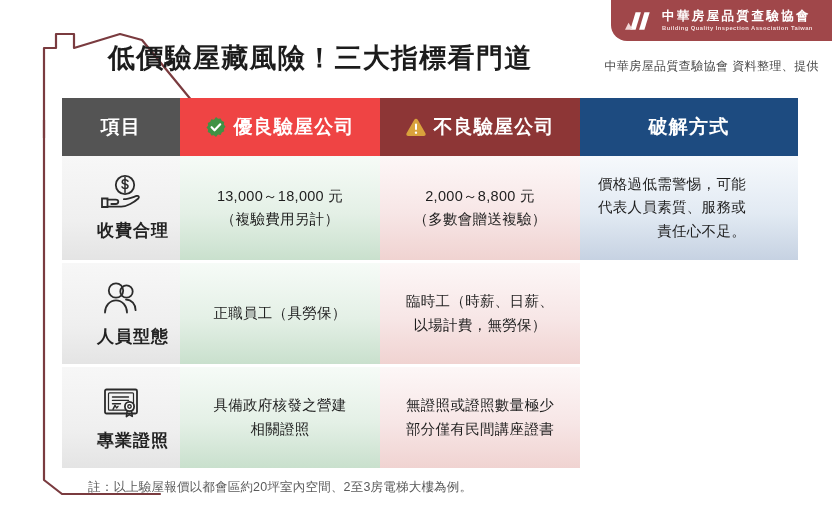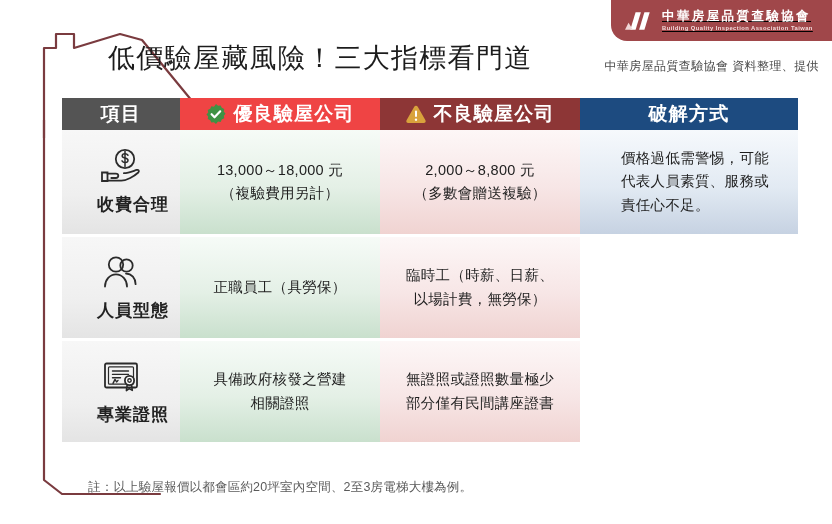--- a/index.html
+++ b/index.html
@@ -15,48 +15,47 @@
   .house-outline { position: absolute; left: 0; top: 0; width: 260px; height: 524px; }
 
   
   .brand-plate {
     position: absolute; right: 0; top: 0;
     width: 221px; height: 41px;
     background: #a0474a;
     border-bottom-left-radius: 16px;
     display: flex; align-items: center; gap: 7px;
     padding-left: 14px;
-    text-decoration: underline;
   }
   .brand-mark { width: 30px; height: 22px; flex: 0 0 auto; }
   .brand-text { display: flex; flex-direction: column; justify-content: center; line-height: 1.05; }
   .brand-cn {
     color: #fff; font-size: 12.5px; font-weight: 700;
     letter-spacing: 2.4px; white-space: nowrap;
   }
   .brand-en {
     color: #f2dcdc; font-size: 5.8px; font-weight: 700;
     letter-spacing: 0.45px; white-space: nowrap; margin-top: 1.5px;
   }
   .brand-credit {
     position: absolute; right: 13px; top: 58px;
     font-size: 12px; color: #4a4a4a; letter-spacing: 0.4px;
     white-space: nowrap;
   }
 
   
   .main-title {
     position: absolute; left: 108px; top: 40px;
-    font-size: 27px; font-weight: 400; color: #1c1c1c;
+    font-size: 27px; font-weight: 700; color: #1c1c1c;
     letter-spacing: 1.3px; white-space: nowrap;
   }
 
   
   .table { position: absolute; left: 62px; top: 98px; width: 736px; }
-  .thead { display: flex; height: 32px; text-align: right; }
+  .thead { display: flex; height: 58px; text-align: right; }
   .th {
     display: flex; align-items: center; justify-content: center; gap: 6px;
     color: #ffffff; font-size: 19px; font-weight: 700; letter-spacing: 1.2px;
   }
   .th-item   { width: 118px; background: #545454; }
   .th-good   { width: 200px; background: #ef4444; }
   .th-bad    { width: 200px; background: #8d3636; }
   .th-fix    { width: 218px; background: #1d4b80; }
 
   .tbody { }
@@ -86,21 +85,21 @@
   .row-icon { width: 46px; height: 38px; display: block; }
   .row-label {
     font-size: 17px; font-weight: 700; color: #222; letter-spacing: 1px;
     white-space: nowrap;
     margin-left: 24px;
   }
   .cell-text {
     font-size: 14.5px; color: #1e1e1e; line-height: 1.62;
     text-align: center; letter-spacing: 0.3px;
   }
-  .c-fix .cell-text { text-align: left; margin-left: 23px; }
+  .c-fix .cell-text { text-align: right; }
 
   
   .footnote {
     position: absolute; left: 88px; top: 479px;
     font-size: 12.5px; color: #5a5a5a; letter-spacing: 0.2px;
     white-space: nowrap;
   }
 </style>
 </head>
 <body>

